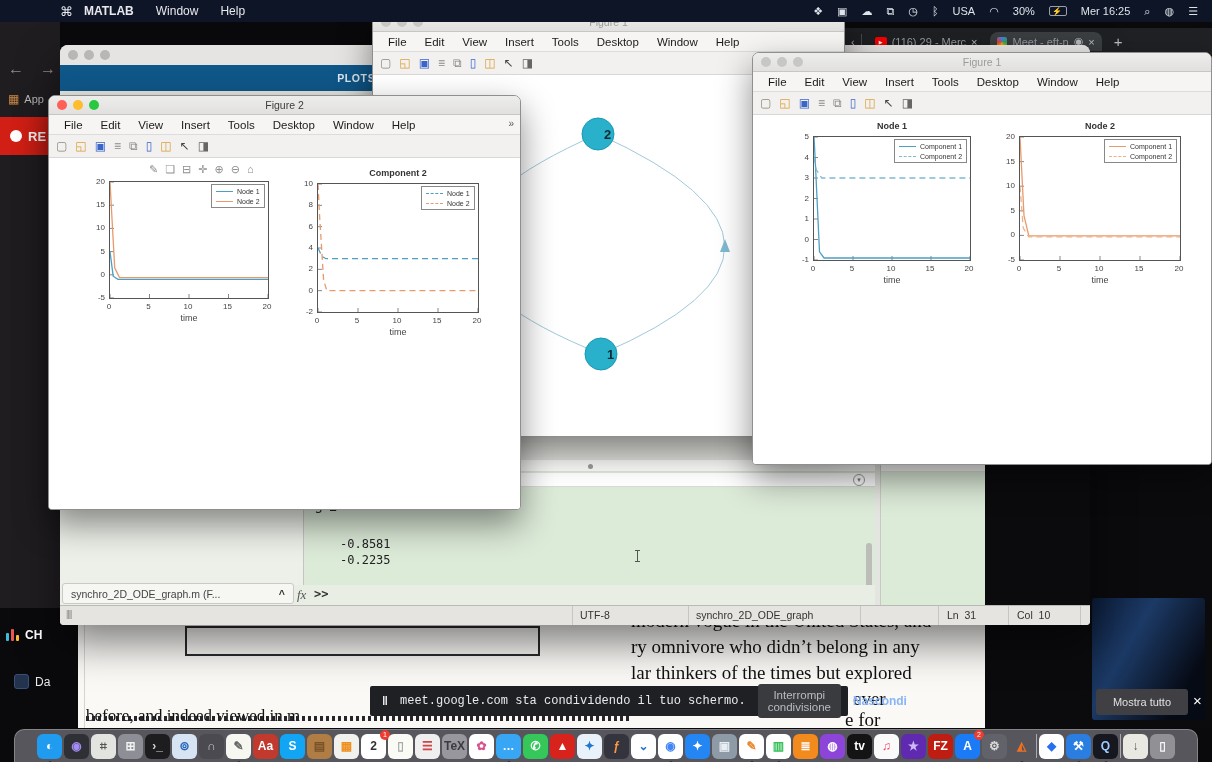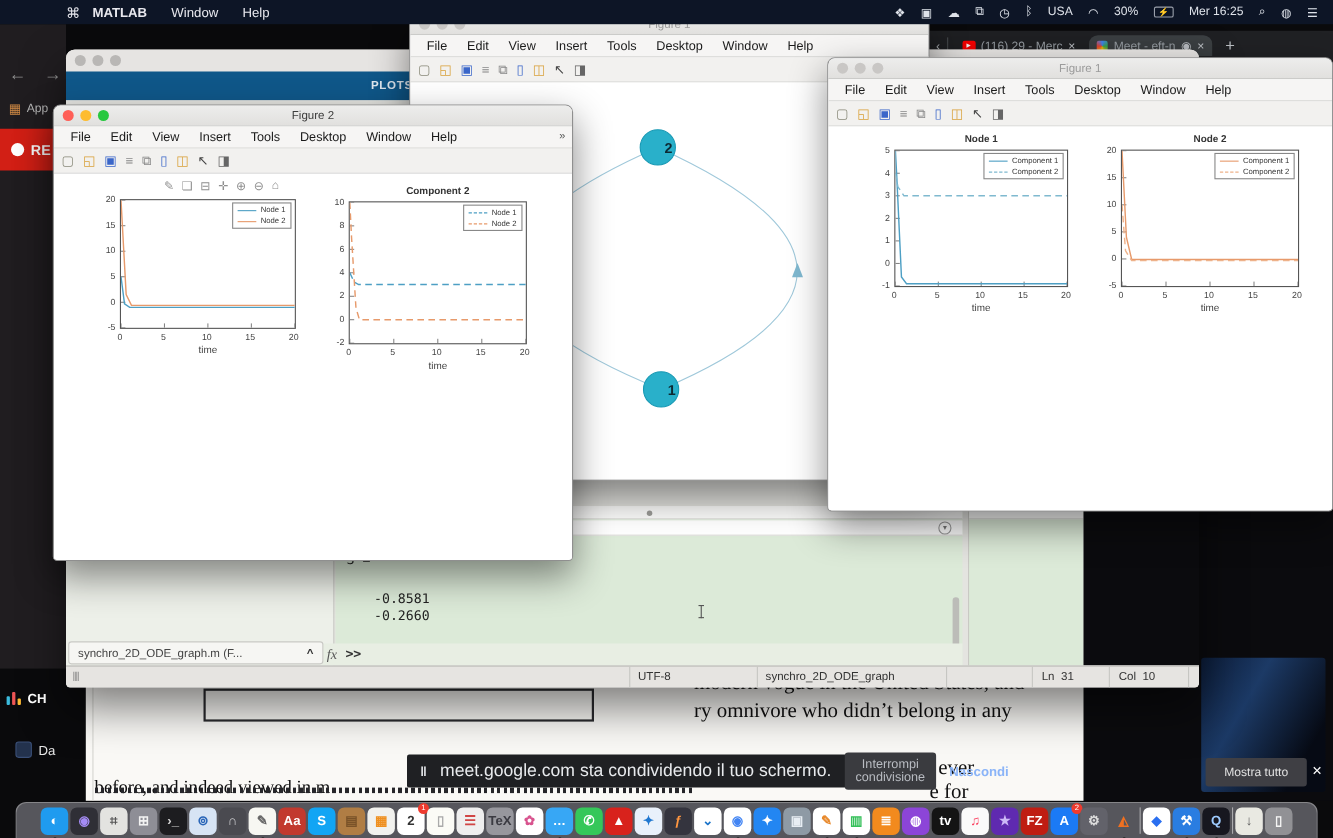--- a/index.html
+++ b/index.html
@@ -120,21 +120,21 @@
   .lg-row { display:flex; align-items:center; gap:4px; height:8px; }
   .lg-line { width:17px; border-top:1.4px solid; display:inline-block; }
   .lg-line.dash { border-top-style:dashed; }
   .lg-lab { font-size:7px; color:#333; white-space:nowrap; }
   .hovertools { position:absolute; left:100px; top:67px; display:flex; gap:7px; font-size:11px; color:#8f8f8f; }
 
   
   .meetbar { position:absolute; left:370px; top:686px; width:478px; height:30px; background:#1f2023; z-index:45;
              display:flex; align-items:center; gap:12px; padding:0 12px; border-radius:2px; }
   .meetbar .pause { color:#e8eaed; font-size:12px; font-weight:bold; }
-  .meetbar .msg { color:#e8eaed; font-size:16px; white-space:nowrap; }
+  .meetbar .msg { color:#e8eaed; font-size:12px; white-space:nowrap;font-family:Liberation Mono, monospace; }
   .meet-stop { background:#3a3b3f; border:none; color:#b9bcc2; font-size:11.5px; padding:5px 10px; border-radius:3px;
                font-family:inherit; }
   .meet-hide { color:#8ab4f8; font-size:12px; font-weight:bold; }
   .mostra { position:absolute; left:1096px; top:689px; width:92px; height:26px; background:#3f3f44; border-radius:3px;
             color:#e0e0e0; font-size:11px; display:flex; align-items:center; justify-content:center; z-index:45; }
   .closex { position:absolute; left:1193px; top:692px; color:#fff; font-size:15px; z-index:45; }
 
   
   .dock { position:absolute; left:14px; right:14px; bottom:0; height:33px; background:rgba(150,150,158,.55);
           border:1px solid rgba(255,255,255,.28); border-bottom:none; border-radius:10px 10px 0 0;
@@ -222,20 +222,21 @@
     <span>×</span>
   </div>
   <span class="newtab">+</span>
 </div>
 
 <div class="pdfpage">
   <span class="edge"></span>
   <div class="pdfrect"></div>
   <span class="pdfline" style="left:553px; top:2px;">modern vogue in the United States, and</span>
   <span class="pdfline" style="left:553px; top:28px;">ry omnivore who didn’t belong in any</span>
+  <span class="pdfline" style="left:553px; top:54px;">lar thinkers of the times but explored</span>
   <span class="pdfline" style="left:775px; top:80px;">ever</span>
   <span class="pdfline" style="left:767px; top:101px;">e for</span>
   <span class="pdfline" style="left:8px; top:98px; font-size:17px;">before, and indeed viewed in m</span>
   <div class="pdfdots"></div>
 </div>
 
 <div class="mlwin">
   <div class="mltitle">
       <i></i>
       <i></i>
@@ -250,21 +251,21 @@
   <div class="leftpane"></div>
   <div class="cmdpanel"></div>
   <div class="cmdstrip1">
       <span class="knob"></span>
     </div>
   <div class="cmdstrip2">
     <span class="chev">▾</span>
   </div>
   <span class="cmdtext" style="left:255px; top:457px;">S =</span>
   <span class="cmdtext" style="left:280px; top:492px;">-0.8581</span>
-  <span class="cmdtext" style="left:280px; top:508px;">-0.2660</span>
+  <span class="cmdtext" style="left:280px; top:508px;">-0.2235</span>
   <span class="caret"></span>
   <span class="cmdscroll"></span>
   <div class="rightpanel">
       <div class="hd"></div>
     </div>
   <div class="darkcorner"></div>
   <div class="promptrow">
     <span class="fx">fx</span>
     <span class="fxarr">&gt;&gt;</span>
   </div>

